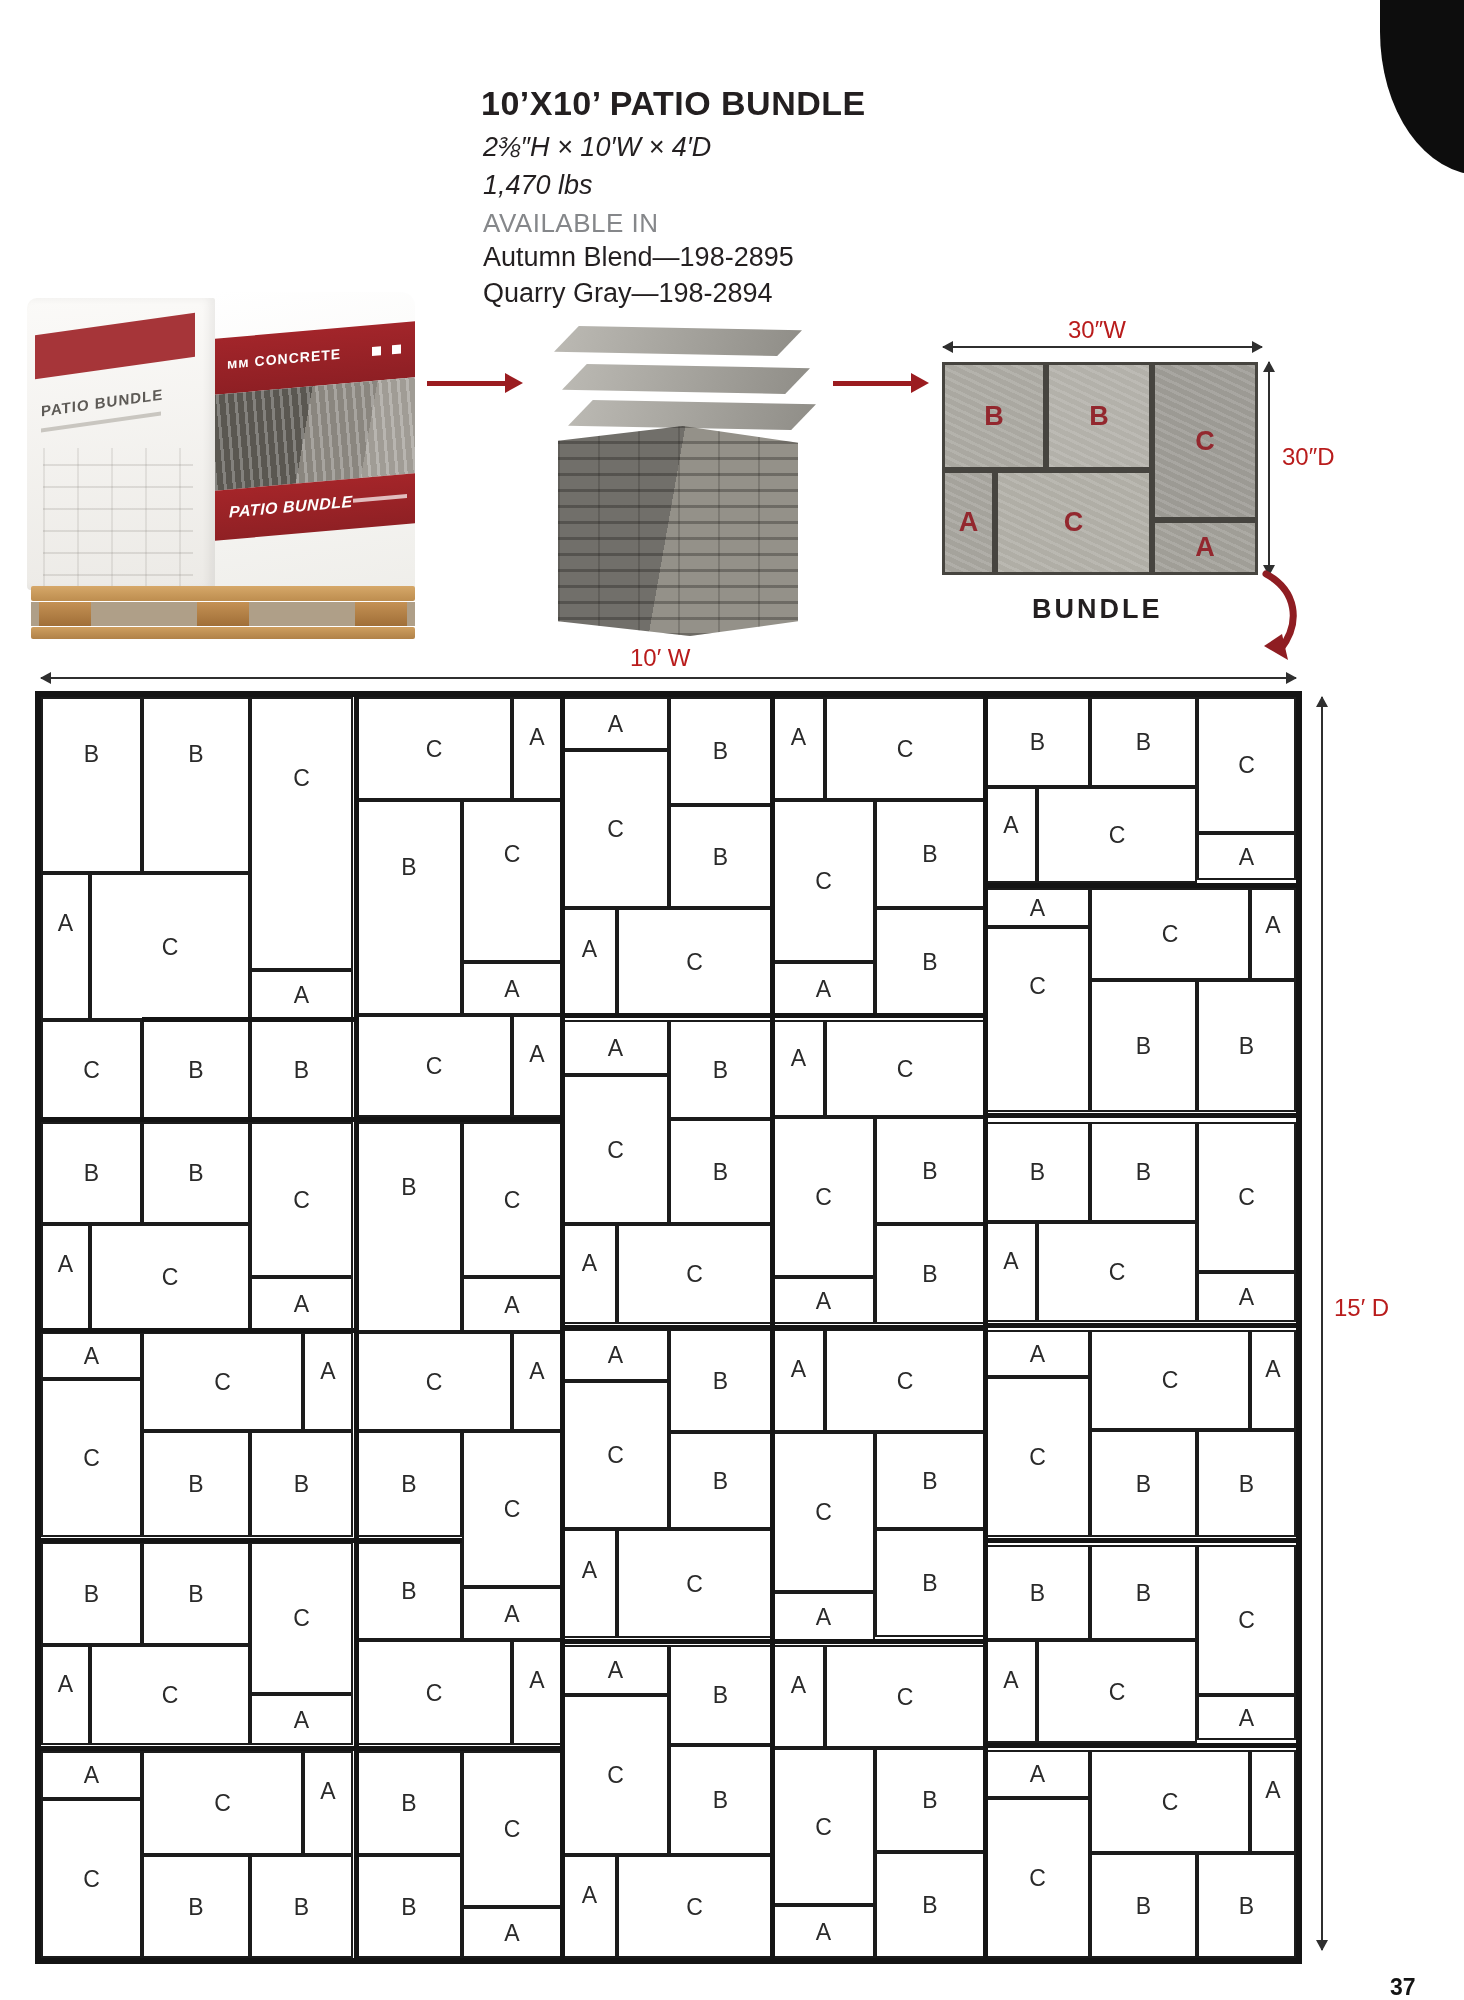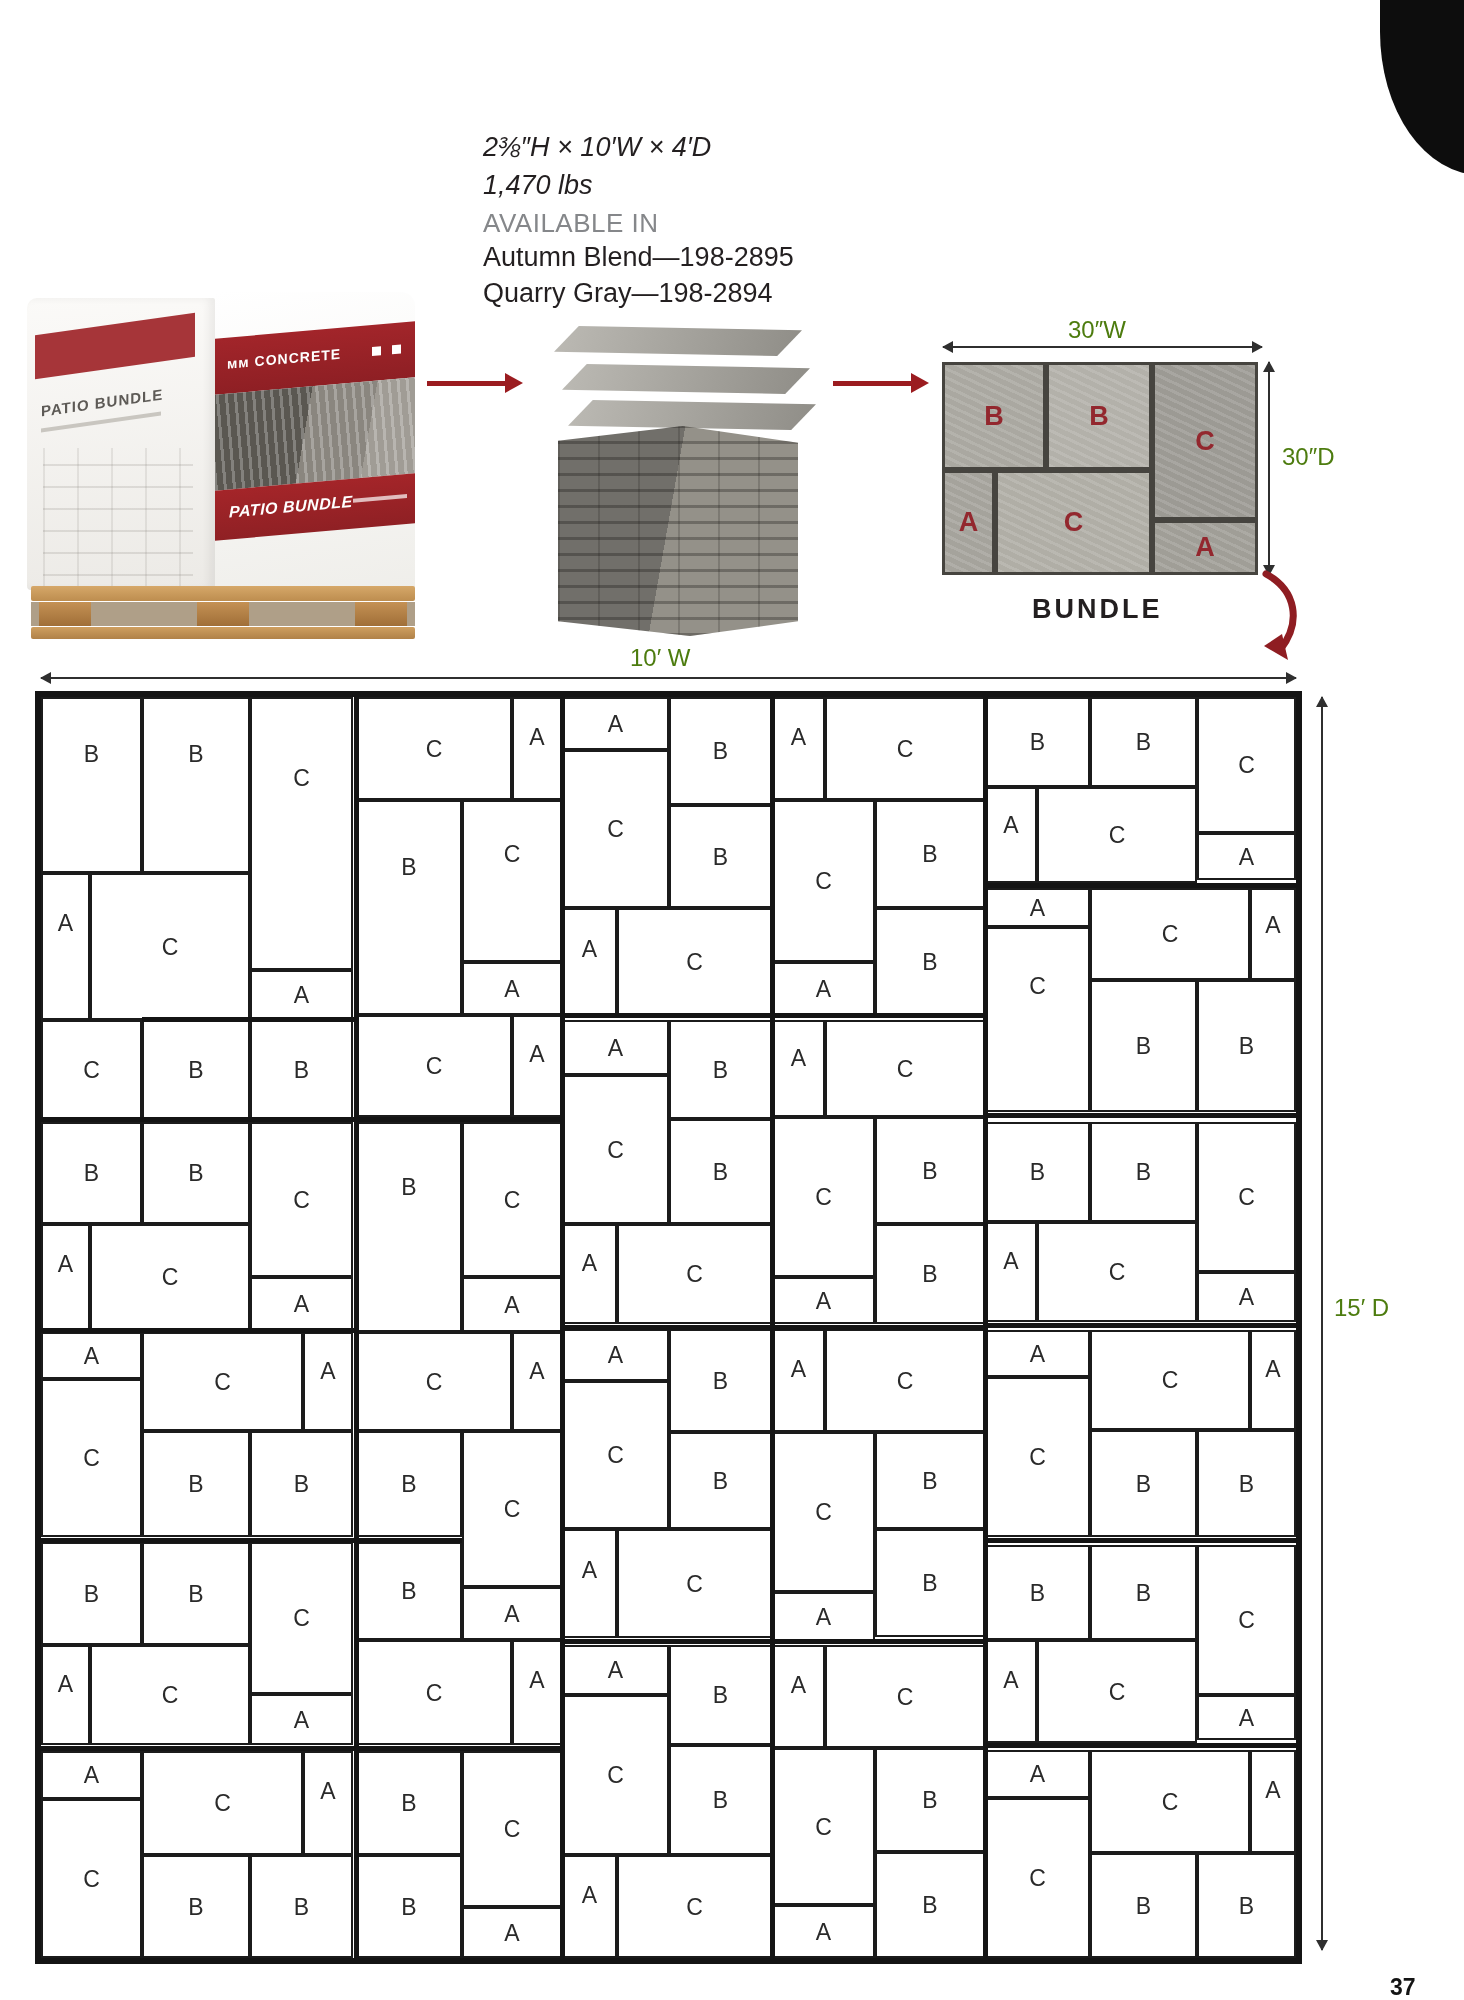--- a/index.html
+++ b/index.html
@@ -59,21 +59,21 @@
       clip-path:polygon(0 7%,52% 0,100% 8%,100% 93%,55% 100%,0 93%);
       background:repeating-linear-gradient(0deg,rgba(20,18,16,.30) 0 3px,transparent 3px 16px),
                  repeating-linear-gradient(90deg,rgba(30,28,25,.20) 0 2px,transparent 2px 40px),
                  linear-gradient(100deg,#716f6a 0 46%,#949189 46%);}
 
   
   .swatch{left:942px;top:362px;width:316px;height:213px;background:#46443f;}
   .sw-cell{position:absolute;display:flex;align-items:center;justify-content:center;
            font-size:27px;font-weight:700;color:#93272e;
            background-image:repeating-linear-gradient(25deg,rgba(255,255,255,.12) 0 3px,transparent 3px 8px);}
-  .dim-text{position:absolute;font-size:24px;color:#4d7c0f;}
+  .dim-text{position:absolute;font-size:24px;color:#b91c1c;}
   .dim-line-h{position:absolute;height:2px;background:#2f2f2f;}
   .dim-line-v{position:absolute;width:2px;background:#2f2f2f;}
   .ah{position:absolute;width:0;height:0;}
   .ah.left{border-top:6px solid transparent;border-bottom:6px solid transparent;border-right:11px solid #2f2f2f;left:-1px;top:-5px;}
   .ah.right{border-top:6px solid transparent;border-bottom:6px solid transparent;border-left:11px solid #2f2f2f;right:-1px;top:-5px;}
   .ah.up{border-left:6px solid transparent;border-right:6px solid transparent;border-bottom:11px solid #2f2f2f;top:-1px;left:-5px;}
   .ah.down{border-left:6px solid transparent;border-right:6px solid transparent;border-top:11px solid #2f2f2f;bottom:-1px;left:-5px;}
   .pattern-label{position:absolute;left:1032px;top:594px;font-size:27px;font-weight:700;letter-spacing:3px;}
 
   
@@ -83,20 +83,21 @@
   .tline{position:absolute;background:#141414;}
   .pagenum{position:absolute;left:1390px;top:1974px;font-size:23px;font-weight:700;color:#141414;}
 </style>
 </head>
 <body>
 
 <div class="page">
 
   <div class="corner-blob"></div>
 
+  <div class="title">10’X10’ PATIO BUNDLE</div>
   <div class="specs">2⅜″H × 10′W × 4′D</div>
   <div class="weight">1,470 lbs</div>
   <div class="avail">AVAILABLE IN</div>
   <div class="color1">Autumn Blend—198-2895</div>
   <div class="color2">Quarry Gray—198-2894</div>
 
   <div class="abs pallet">
     <div class="wrap-left">
       <div class="side-band"></div>
       <div class="side-title">PATIO BUNDLE</div>

